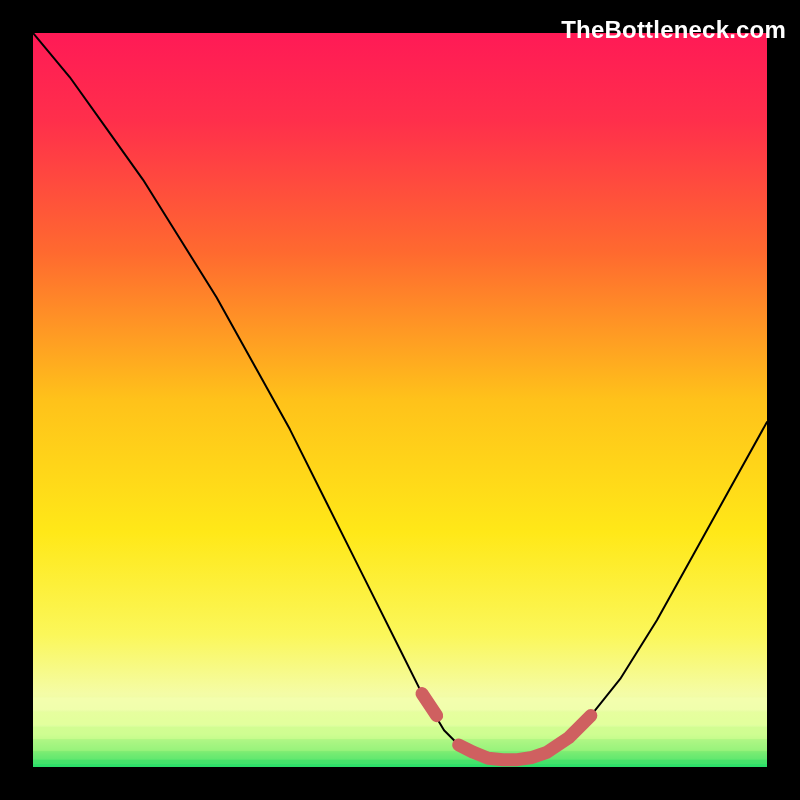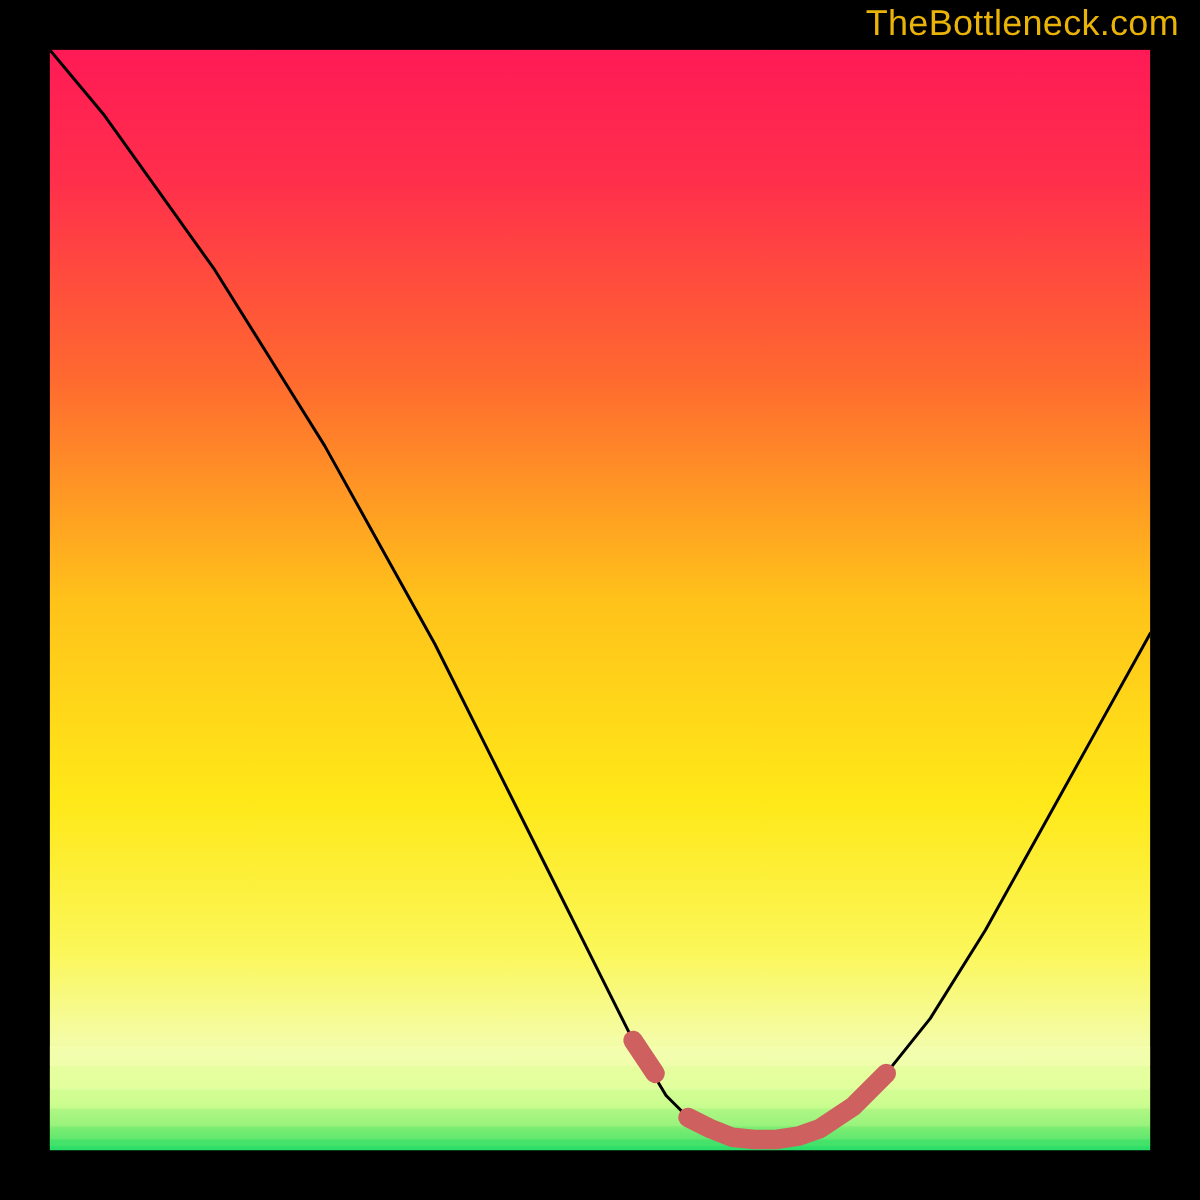--- a/index.html
+++ b/index.html
@@ -5,26 +5,26 @@
   * { margin: 0; padding: 0; box-sizing: border-box; }
   html, body { width: 800px; height: 800px; overflow: hidden; background: #000; }
   .container {
     width: 800px;
     height: 800px;
     position: relative;
     background: #000;
   }
   .watermark {
     position: absolute;
-    top: 2px;
+    top: 16px;
     right: 14px;
-    color: #eab308;
+    color: #ffffff;
     font-family: Arial, Helvetica, sans-serif;
     font-size: 24px;
-    font-weight: 400;
+    font-weight: 700;
     letter-spacing: 0.2px;
     z-index: 5;
   }
   .plot-area {
     position: absolute;
     left: 33px;
     top: 33px;
     width: 734px;
     height: 734px;
     overflow: hidden;

